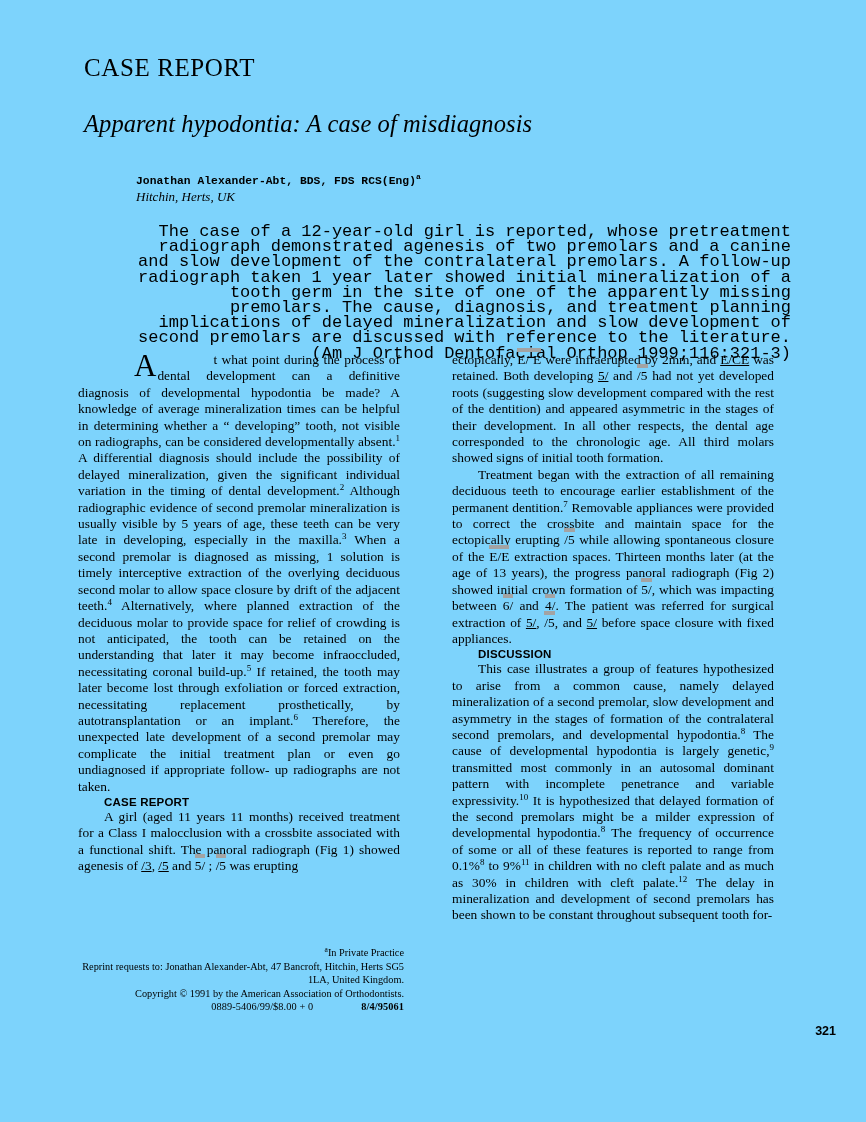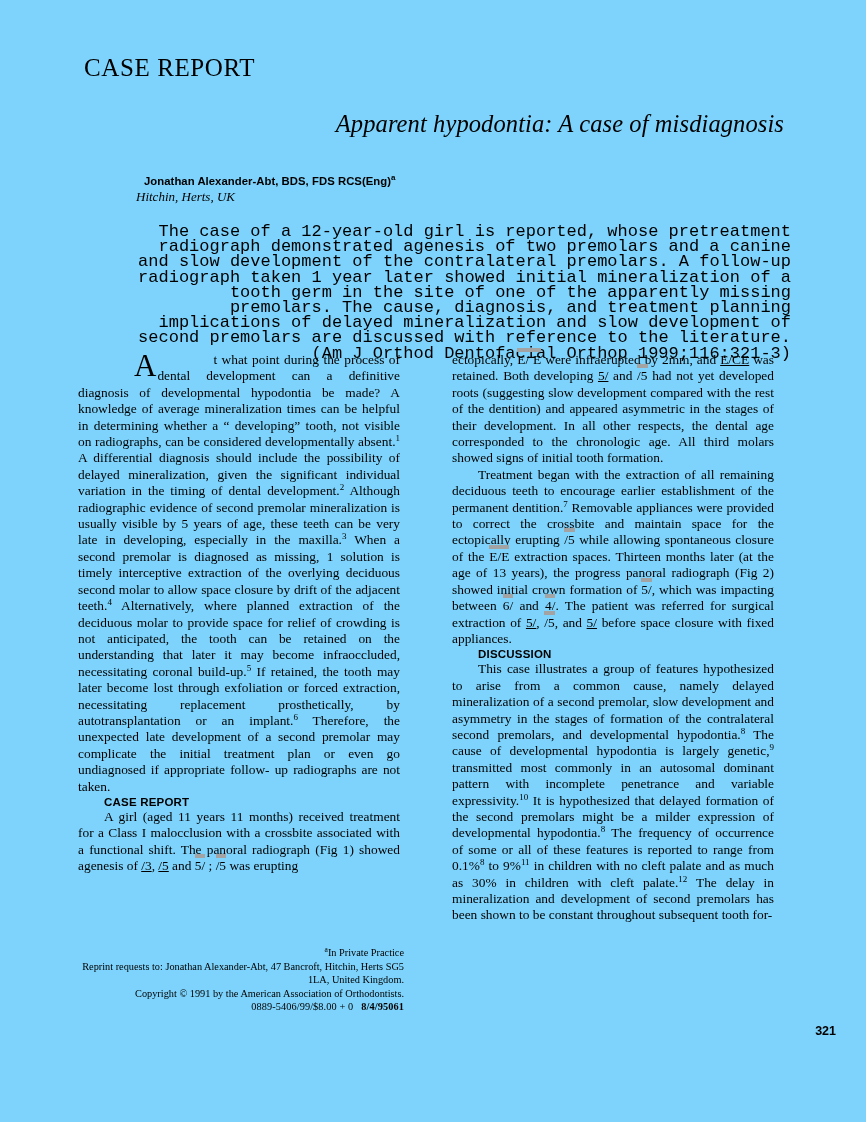--- a/index.html
+++ b/index.html
@@ -40,37 +40,35 @@
   .article-title {
     position: absolute;
     left: 84px;
     top: 110px;
     width: 700px;
     font-family: "Liberation Serif", serif;
     font-style: italic;
     font-size: 24.5px;
     letter-spacing: 0.1px;
     color: #000;
-    text-align: right;
   }
 
   .author-block {
     position: absolute;
     left: 136px;
     top: 174px;
     width: 660px;
   }
   .author-name {
-    font-family: Liberation Sans, sans-serif;
+    font-family: Liberation Mono, monospace;
     font-weight: bold;
     font-size: 11.3px;
     letter-spacing: 0.05px;
     color: #000;
     line-height: 14px;
-    margin-left: 8px;
   }
   .author-name sup {
     font-size: 8px;
     vertical-align: super;
     line-height: 0;
   }
   .author-affil {
     font-family: "Liberation Serif", serif;
     font-style: italic;
     font-size: 13px;
@@ -153,21 +151,21 @@
     color: #000;
     text-align: right;
   }
   .footnote sup {
     font-size: 7.5px;
     vertical-align: super;
     line-height: 0;
   }
   .footnote .fn-line { margin: 0; }
   .footnote .fn-code { letter-spacing: 0.1px; }
-  .footnote .fn-code b { font-weight: bold; }
+  .footnote .fn-code b { font-weight: bold; margin-left: 40px; }
 
   
   .page-number {
     position: absolute;
     right: 78px;
     top: 1024px;
     font-family: "Liberation Sans", sans-serif;
     font-weight: bold;
     font-size: 12.5px;
     color: #000;

